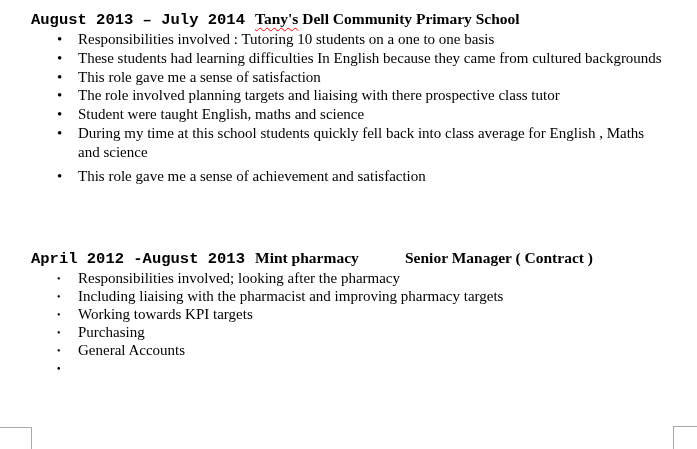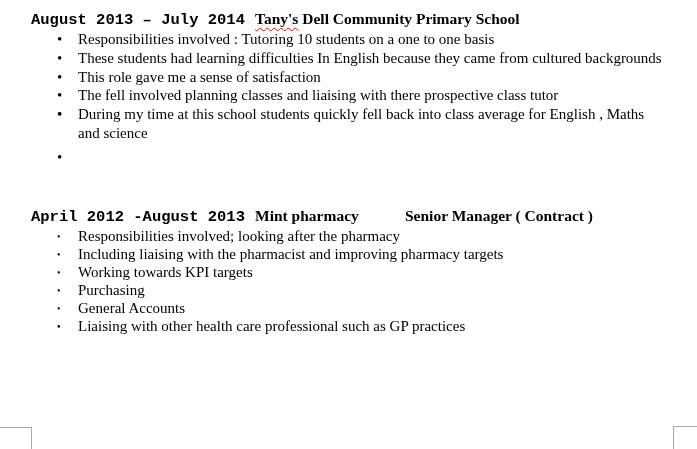--- a/index.html
+++ b/index.html
@@ -94,31 +94,33 @@
     <li>
       <span class="bullet-mark">•</span>
       <span>These students had learning difficulties In English because they came from cultured backgrounds</span>
     </li>
     <li>
       <span class="bullet-mark">•</span>
       <span>This role gave me a sense of satisfaction</span>
     </li>
     <li>
       <span class="bullet-mark">•</span>
-      <span>The fell involved planning classes and liaising with there prospective class tutor</span>
+      <span>The role involved planning targets and liaising with there prospective class tutor</span>
     </li>
     <li>
       <span class="bullet-mark">•</span>
+      <span>Student were taught English, maths and science</span>
     </li>
     <li>
       <span class="bullet-mark">•</span>
       <span>During my time at this school students quickly fell back into class average for English , Maths and science</span>
     </li>
     <li class="last-gap">
       <span class="bullet-mark">•</span>
+      <span>This role gave me a sense of achievement and satisfaction</span>
     </li>
   </ul>
 
   <p class="heading heading-2">
     <span class="col-date">April 2012 -August 2013</span><span class="col-org">Mint pharmacy</span><span class="col-role">Senior Manager ( Contract )</span>
   </p>
 
   <ul class="bullets list-2">
     <li>
       <span class="bullet-mark">•</span>
@@ -138,21 +140,20 @@
     </li>
     <li>
       <span class="bullet-mark">•</span>
       <span>General Accounts</span>
     </li>
     <li>
       <span class="bullet-mark">•</span>
     </li>
     <li>
       <span class="bullet-mark">•</span>
-      <span>Liaising with other health care professional such as GP practices</span>
     </li>
   </ul>
 
   <div class="boundary-mark bm-left-h"></div>
   <div class="boundary-mark bm-left-v"></div>
   <div class="boundary-mark bm-right-h"></div>
   <div class="boundary-mark bm-right-v"></div>
 
 </div>
 

